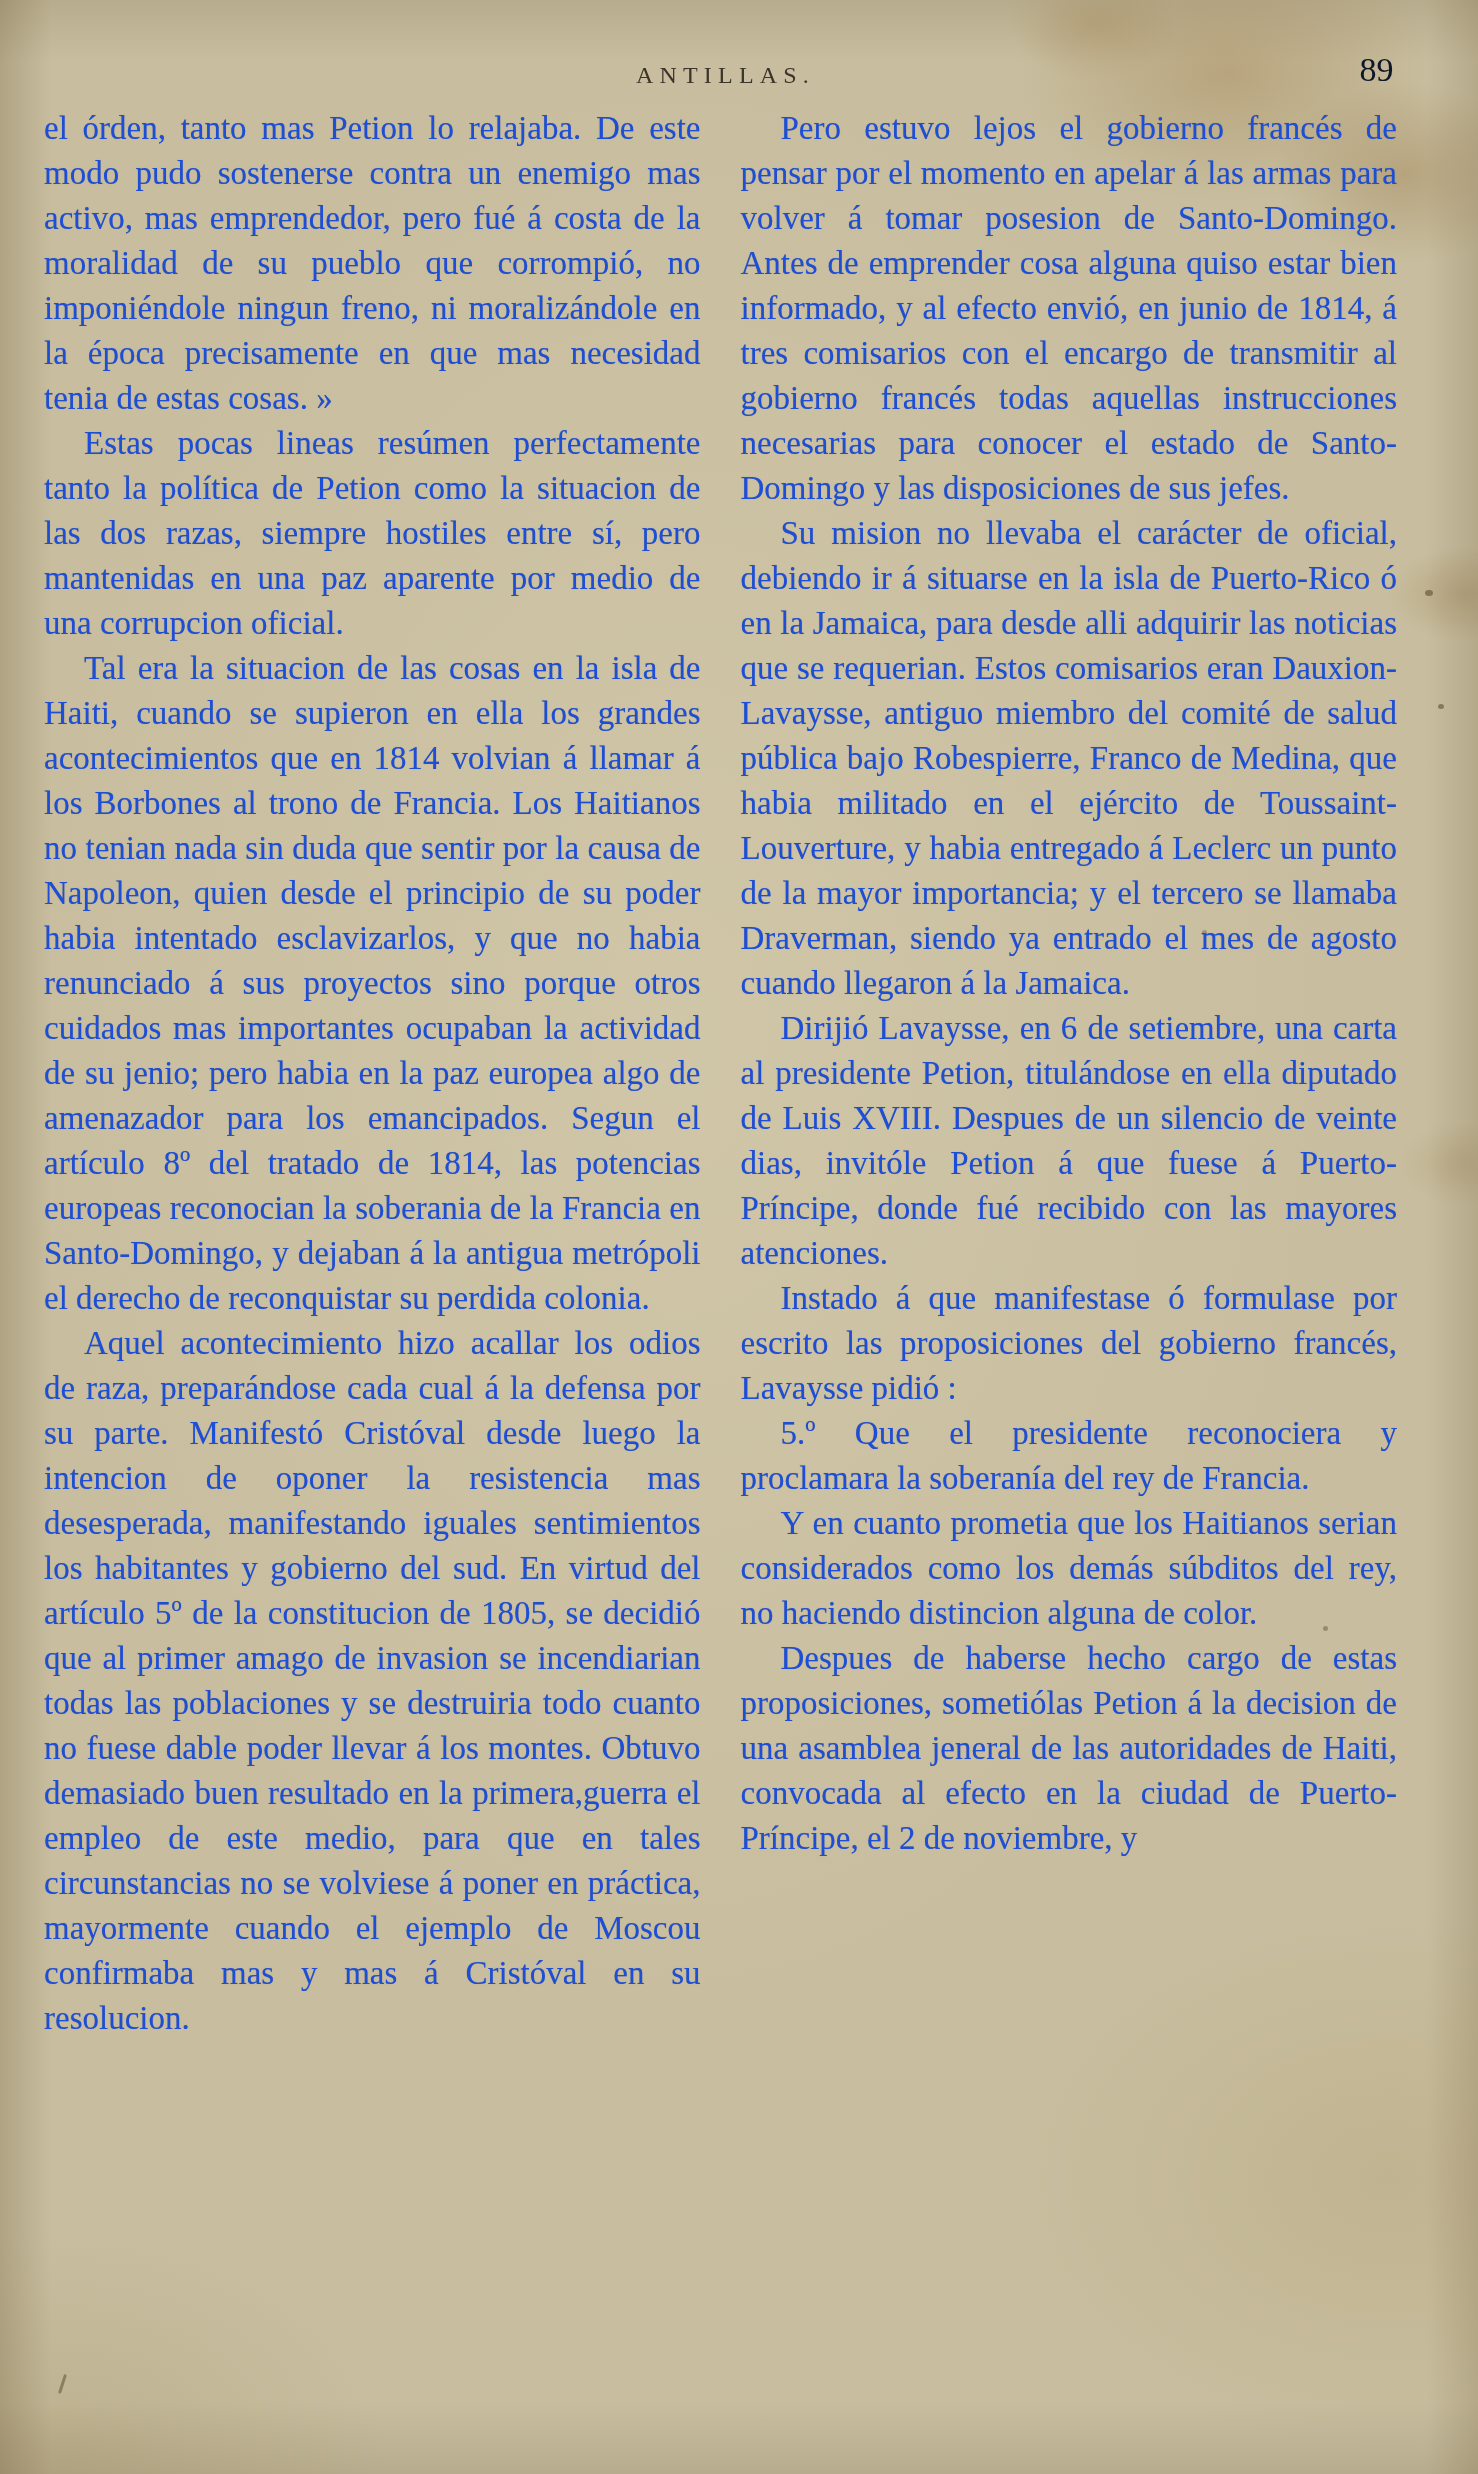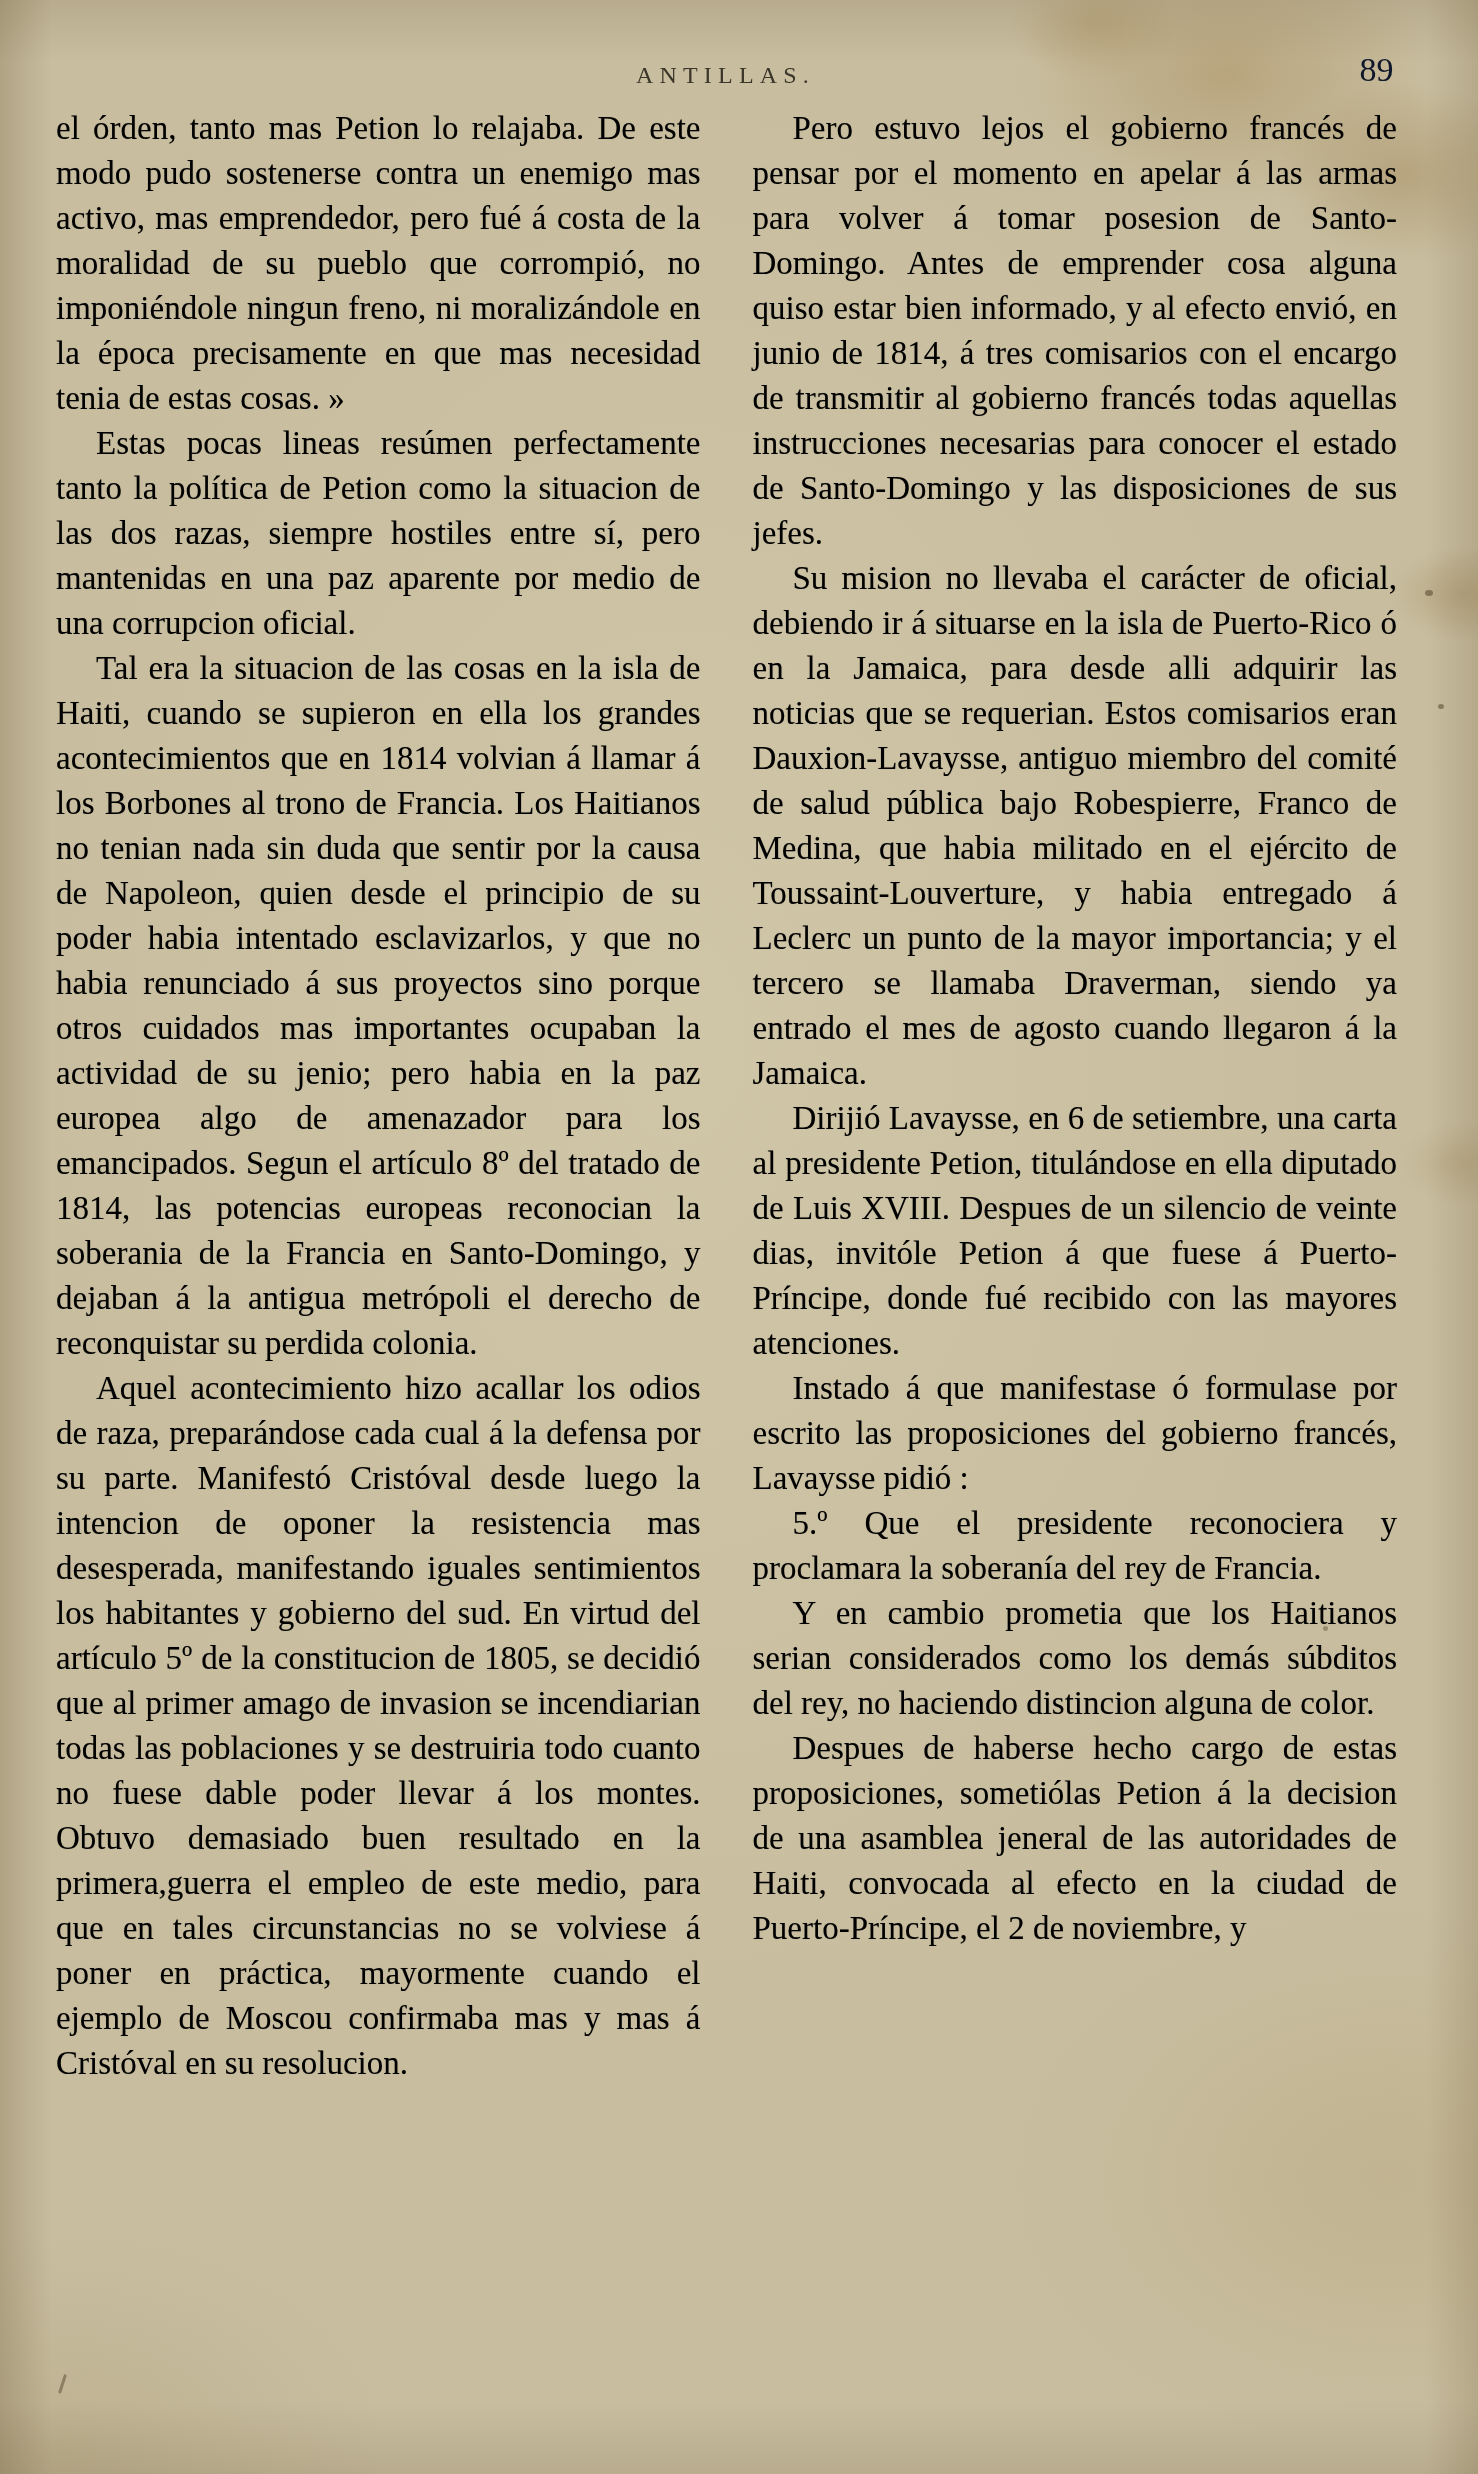--- a/index.html
+++ b/index.html
@@ -78,23 +78,22 @@
     left: 44px;
     right: 81px;
     display: flex;
     gap: 40px;
   }
   .column {
     flex: 1 1 0;
     font-size: 33px;
     line-height: 45px;
     text-align: justify;
-    color: #000000;
+    color: #1d4ed8;
     text-shadow: 0 0 0.8px rgba(55,49,39,.35);
-    margin-left: 12px;
   }
   .column p {
     margin: 0;
     text-indent: 40px;
   }
   .column p.no-indent {
     text-indent: 0;
   }
 </style>
 </head>
@@ -123,20 +122,20 @@
       <p>Tal era la situacion de las cosas en la isla de Haiti, cuando se supieron en ella los grandes acontecimientos que en 1814 volvian á llamar á los Borbones al trono de Francia. Los Haitianos no tenian nada sin duda que sentir por la causa de Napoleon, quien desde el principio de su poder habia intentado esclavizarlos, y que no habia renunciado á sus proyectos sino porque otros cuidados mas importantes ocupaban la actividad de su jenio; pero habia en la paz europea algo de amenazador para los emancipados. Segun el artículo 8º del tratado de 1814, las potencias europeas reconocian la soberania de la Francia en Santo-Domingo, y dejaban á la antigua metrópoli el derecho de reconquistar su perdida colonia.</p>
       <p>Aquel acontecimiento hizo acallar los odios de raza, preparándose cada cual á la defensa por su parte. Manifestó Cristóval desde luego la intencion de oponer la resistencia mas desesperada, manifestando iguales sentimientos los habitantes y gobierno del sud. En virtud del artículo 5º de la constitucion de 1805, se decidió que al primer amago de invasion se incendiarian todas las poblaciones y se destruiria todo cuanto no fuese dable poder llevar á los montes. Obtuvo demasiado buen resultado en la primera,guerra el empleo de este medio, para que en tales circunstancias no se volviese á poner en práctica, mayormente cuando el ejemplo de Moscou confirmaba mas y mas á Cristóval en su resolucion.</p>
     </section>
 
     <section class="column">
       <p>Pero estuvo lejos el gobierno francés de pensar por el momento en apelar á las armas para volver á tomar posesion de Santo-Domingo. Antes de emprender cosa alguna quiso estar bien informado, y al efecto envió, en junio de 1814, á tres comisarios con el encargo de transmitir al gobierno francés todas aquellas instrucciones necesarias para conocer el estado de Santo-Domingo y las disposiciones de sus jefes.</p>
       <p>Su mision no llevaba el carácter de oficial, debiendo ir á situarse en la isla de Puerto-Rico ó en la Jamaica, para desde alli adquirir las noticias que se requerian. Estos comisarios eran Dauxion-Lavaysse, antiguo miembro del comité de salud pública bajo Robespierre, Franco de Medina, que habia militado en el ejército de Toussaint-Louverture, y habia entregado á Leclerc un punto de la mayor importancia; y el tercero se llamaba Draverman, siendo ya entrado el mes de agosto cuando llegaron á la Jamaica.</p>
       <p>Dirijió Lavaysse, en 6 de setiembre, una carta al presidente Petion, titulándose en ella diputado de Luis XVIII. Despues de un silencio de veinte dias, invitóle Petion á que fuese á Puerto-Príncipe, donde fué recibido con las mayores atenciones.</p>
       <p>Instado á que manifestase ó formulase por escrito las proposiciones del gobierno francés, Lavaysse pidió :</p>
       <p>5.º Que el presidente reconociera y proclamara la soberanía del rey de Francia.</p>
-      <p>Y en cambio prometia que los Haitianos serian considerados como los demás súbditos del rey, no haciendo distincion alguna de color.</p>
+      <p>Y en cuanto prometia que los Haitianos serian considerados como los demás súbditos del rey, no haciendo distincion alguna de color.</p>
       <p>Despues de haberse hecho cargo de estas proposiciones, sometiólas Petion á la decision de una asamblea jeneral de las autoridades de Haiti, convocada al efecto en la ciudad de Puerto-Príncipe, el 2 de noviembre, y</p>
     </section>
 
   </div>
 
 </div>
 
 
 </body></html>

